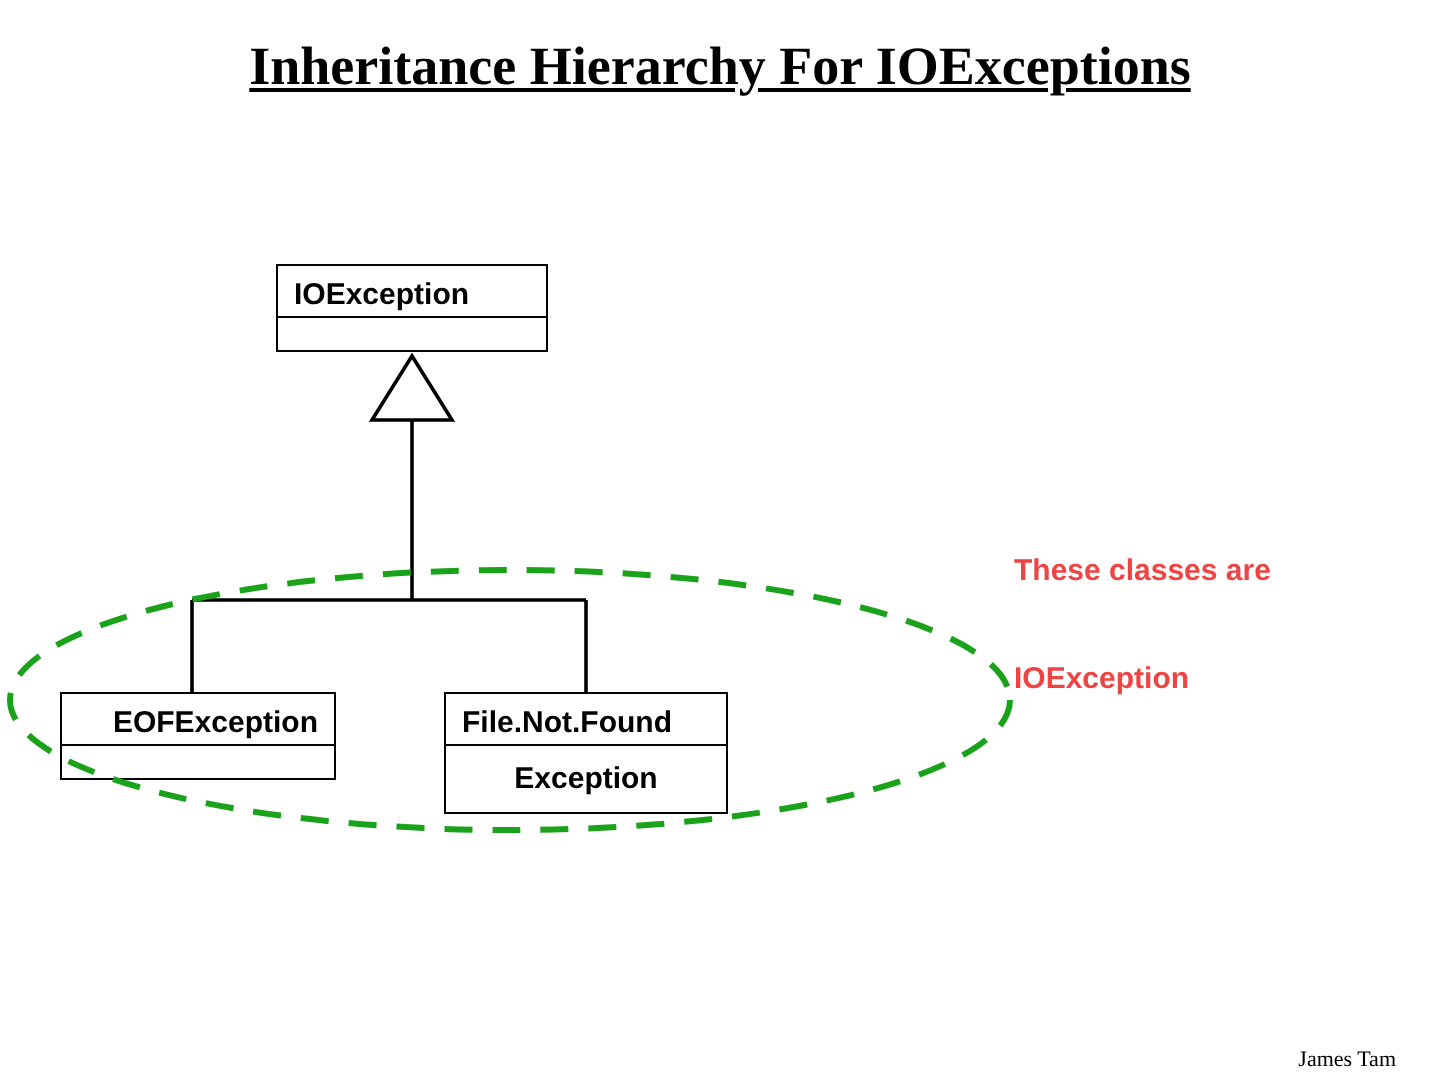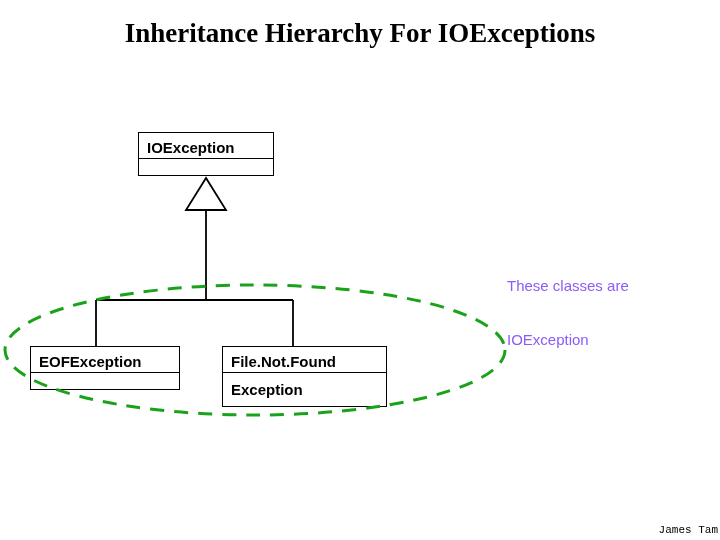--- a/index.html
+++ b/index.html
@@ -14,20 +14,21 @@
     overflow: hidden;
   }
   .title {
     position: absolute;
     top: 18px;
     left: 0;
     width: 720px;
     text-align: center;
     font-size: 27px;
     font-weight: bold;
+    text-decoration: underline;
   }
   .box {
     position: absolute;
     border: 1.5px solid #000;
     background: #fff;
     box-sizing: border-box;
   }
   .box-label {
     font-family: Arial, Helvetica, sans-serif;
     font-weight: bold;
@@ -39,30 +40,30 @@
     border-top: 1.5px solid #000;
     width: 100%;
     height: 0;
   }
   .box-body {
     height: 16px;
   }
   .annotation {
     position: absolute;
     font-family: Arial, Helvetica, sans-serif;
-    font-weight: normal;
+    font-weight: bold;
     font-size: 15px;
     line-height: 1.2;
-    color: #8b5cf6;
+    color: #ef4444;
   }
   .footer {
     position: absolute;
-    right: 2px;
+    right: 22px;
     bottom: 4px;
-    font-family: Liberation Mono, monospace;
+    font-family: Liberation Serif, serif;
     font-size: 11px;
     color: #000;
   }
   svg.overlay {
     position: absolute;
     left: 0;
     top: 0;
     width: 720px;
     height: 540px;
     pointer-events: none;
@@ -72,30 +73,30 @@
 <body>
 
 <div class="title">Inheritance Hierarchy For IOExceptions</div>
 
 <div class="box" style="left:138px; top:132px; width:136px;">
   <div class="box-label">IOException</div>
   <div class="box-divider"></div>
   <div class="box-body"></div>
 </div>
 
-<div class="box" style="left:30px; top:346px; width:150px;">
+<div class="box" style="left:30px; top:346px; width:138px;text-align:right;">
   <div class="box-label">EOFException</div>
   <div class="box-divider"></div>
   <div class="box-body"></div>
 </div>
 
-<div class="box" style="left:222px; top:346px; width:165px;">
+<div class="box" style="left:222px; top:346px; width:142px;">
   <div class="box-label">File.Not.Found</div>
   <div class="box-divider"></div>
-  <div class="box-label" style="padding-top:8px; padding-bottom:8px;">Exception</div>
+  <div class="box-label" style="text-align:center; padding-top:8px; padding-bottom:8px;">Exception</div>
 </div>
 
 <div class="annotation" style="left:507px; top:277px; width:180px;">
   <span>These classes are</span><br>
   <br>
   <br>
   <span>IOException</span>
 </div>
 
 <div class="footer">James Tam</div>

